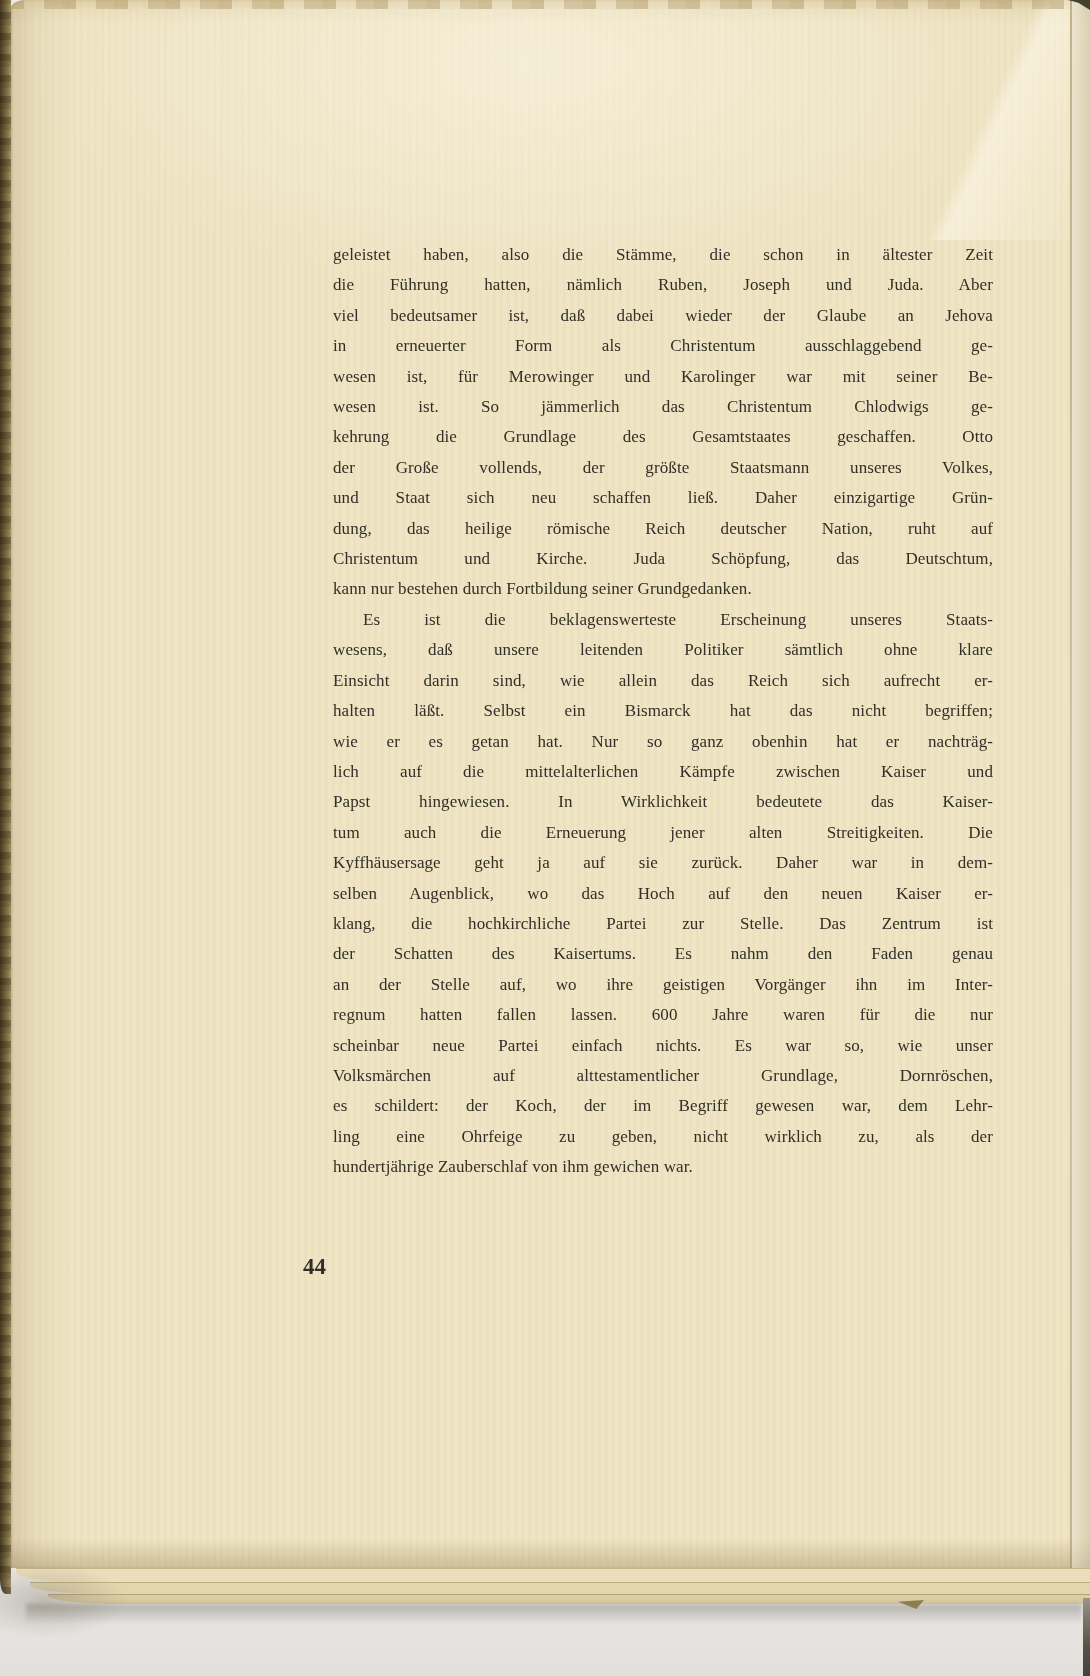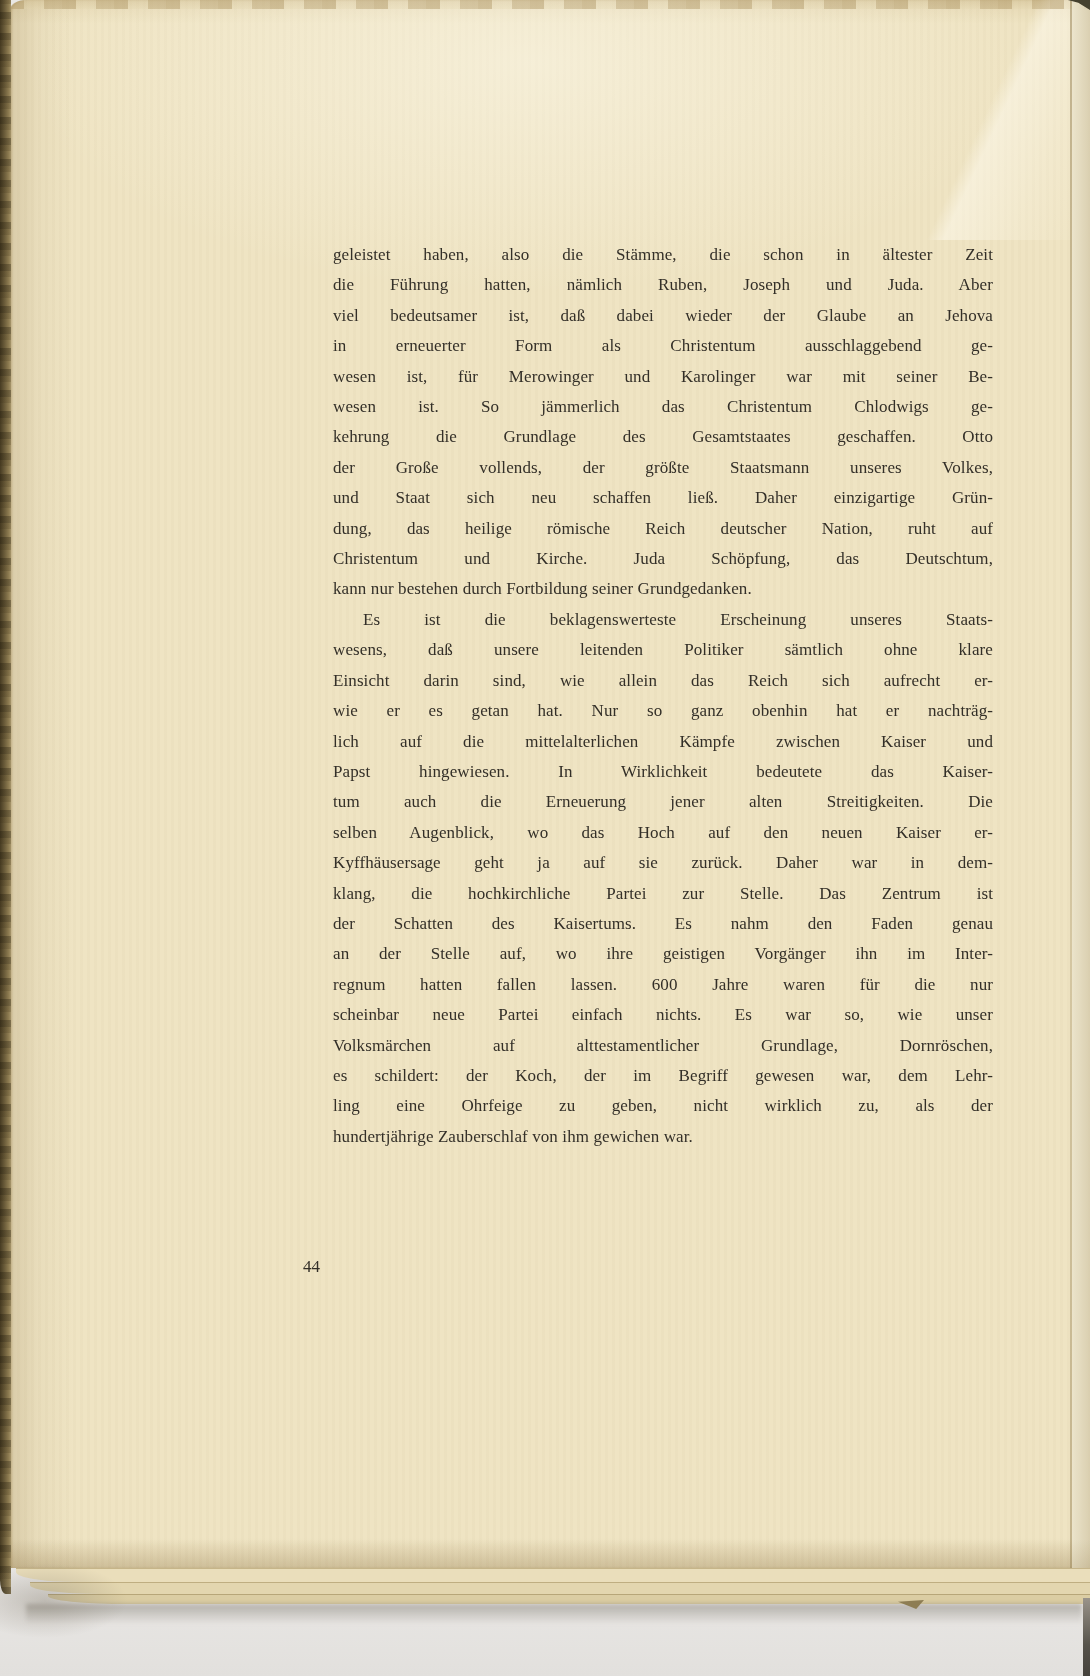--- a/index.html
+++ b/index.html
@@ -105,21 +105,21 @@
     font-size: 17px; line-height: 30.4px;
     letter-spacing: 0.1px;
     margin-left: 33px;
   }
   .line { text-align: justify; text-align-last: justify; }
   .line.indent { text-indent: 30px; }
   .line.para-end { text-align-last: left; }
   .page-number {
     position: absolute; left: 303px; top: 1252px;
     color: var(--ink, #332f28);
-    font-size: 17px; line-height: 30px;
+    font-size: 23px; line-height: 30px; font-weight: bold;
   }
 </style>
 </head>
 <body>
 
 <div class="scan">
   <div class="paper"></div>
   <div class="fold-highlight"></div>
   <div class="deckle-top"></div>
   <div class="binding-edge"></div>
@@ -145,26 +145,27 @@
       <div class="line">wesen ist. So jämmerlich das Christentum Chlodwigs ge-</div>
       <div class="line">kehrung die Grundlage des Gesamtstaates geschaffen. Otto</div>
       <div class="line">der Große vollends, der größte Staatsmann unseres Volkes,</div>
       <div class="line">und Staat sich neu schaffen ließ. Daher einzigartige Grün-</div>
       <div class="line">dung, das heilige römische Reich deutscher Nation, ruht auf</div>
       <div class="line">Christentum und Kirche. Juda Schöpfung, das Deutschtum,</div>
       <div class="line para-end">kann nur bestehen durch Fortbildung seiner Grundgedanken.</div>
       <div class="line indent">Es ist die beklagenswerteste Erscheinung unseres Staats-</div>
       <div class="line">wesens, daß unsere leitenden Politiker sämtlich ohne klare</div>
       <div class="line">Einsicht darin sind, wie allein das Reich sich aufrecht er-</div>
+      <div class="line">halten läßt. Selbst ein Bismarck hat das nicht begriffen;</div>
       <div class="line">wie er es getan hat. Nur so ganz obenhin hat er nachträg-</div>
       <div class="line">lich auf die mittelalterlichen Kämpfe zwischen Kaiser und</div>
       <div class="line">Papst hingewiesen. In Wirklichkeit bedeutete das Kaiser-</div>
       <div class="line">tum auch die Erneuerung jener alten Streitigkeiten. Die</div>
+      <div class="line">Kyffhäusersage geht ja auf sie zurück. Daher war in dem-</div>
       <div class="line">selben Augenblick, wo das Hoch auf den neuen Kaiser er-</div>
-      <div class="line">Kyffhäusersage geht ja auf sie zurück. Daher war in dem-</div>
       <div class="line">klang, die hochkirchliche Partei zur Stelle. Das Zentrum ist</div>
       <div class="line">der Schatten des Kaisertums. Es nahm den Faden genau</div>
       <div class="line">an der Stelle auf, wo ihre geistigen Vorgänger ihn im Inter-</div>
       <div class="line">regnum hatten fallen lassen. 600 Jahre waren für die nur</div>
       <div class="line">scheinbar neue Partei einfach nichts. Es war so, wie unser</div>
       <div class="line">Volksmärchen auf alttestamentlicher Grundlage, Dornröschen,</div>
       <div class="line">es schildert: der Koch, der im Begriff gewesen war, dem Lehr-</div>
       <div class="line">ling eine Ohrfeige zu geben, nicht wirklich zu, als der</div>
       <div class="line para-end">hundertjährige Zauberschlaf von ihm gewichen war.</div>
     </div>

